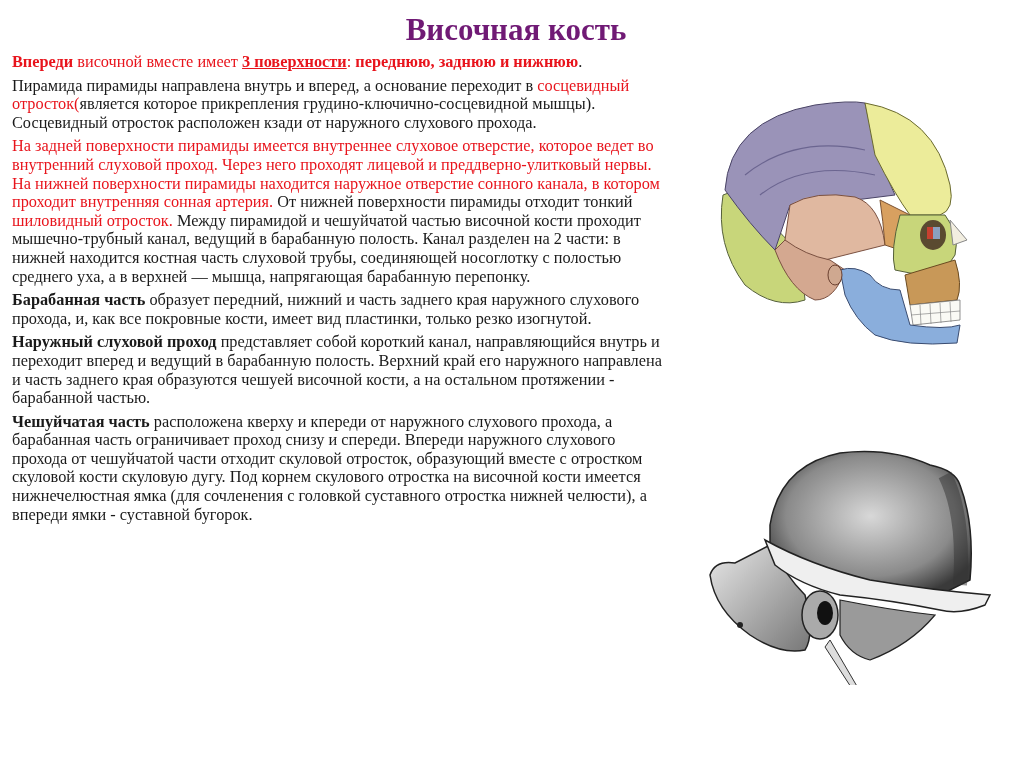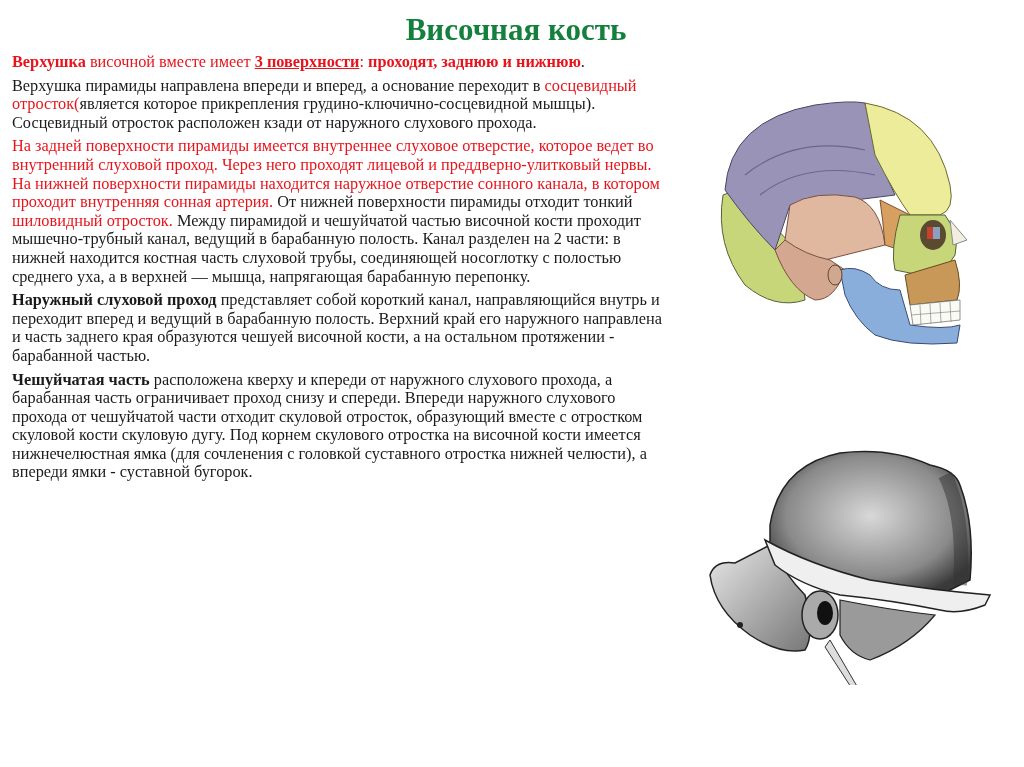--- a/index.html
+++ b/index.html
@@ -1,41 +1,44 @@
 <!DOCTYPE html>
 <html><head>
 <meta charset="utf-8">
 <style>
   html, body { margin:0; padding:0; background:#ffffff; }
   body { width:1024px; height:767px; position:relative; overflow:hidden; font-family:"Liberation Serif", serif; }
-  .title { position:absolute; left:0; width:1024px; top:12px; text-align:center; font-size:31px; font-weight:bold; color:#15803d; padding-left:8px; box-sizing:border-box; }
+  .title { position:absolute; left:0; width:1024px; top:12px; text-align:center; font-size:31px; font-weight:bold; color:#701a75; padding-left:8px; box-sizing:border-box; }
   .text { position:absolute; left:12px; top:53px; width:660px; font-size:16.3px; line-height:18.6px; color:#1a1a1a; }
   .text p { margin:0 0 5px 0; }
   .red { color:#e8141c; }
   .b { font-weight:bold; }
   .u { text-decoration:underline;margin-top:43px; }
   .i { }
   .img { position:absolute; }
   #skull { left:705px; top:75px; width:280px; height:270px; }
   #tbone { left:690px; top:425px; width:320px; height:260px; }
 </style>
 </head>
 <body>
 
 <div class="title">Височная кость</div>
 
 <div class="text">
   <p class="red">
-    <span class="b">Верхушка</span><span> височной вместе имеет </span><span class="b u">3 поверхности</span><span>: </span><span class="b">проходят, заднюю и нижнюю</span><span style="color:#1a1a1a">.</span>
+    <span class="b">Впереди</span><span> височной вместе имеет </span><span class="b u">3 поверхности</span><span>: </span><span class="b">переднюю, заднюю и нижнюю</span><span style="color:#1a1a1a">.</span>
   </p>
   <p>
-    <span> Верхушка пирамиды направлена впереди и вперед, а основание переходит в </span><span class="red">сосцевидный отросток(</span><span>является которое прикрепления грудино-ключично-сосцевидной мышцы). Сосцевидный отросток расположен кзади от наружного слухового прохода.</span>
+    <span> Пирамида пирамиды направлена внутрь и вперед, а основание переходит в </span><span class="red">сосцевидный отросток(</span><span>является которое прикрепления грудино-ключично-сосцевидной мышцы). Сосцевидный отросток расположен кзади от наружного слухового прохода.</span>
   </p>
   <p>
     <span class="red">На задней поверхности пирамиды имеется внутреннее слуховое отверстие, которое ведет во внутренний слуховой проход. Через него проходят лицевой и преддверно-улитковый нервы. На нижней поверхности пирамиды находится наружное отверстие сонного канала, в котором проходит внутренняя сонная артерия.</span><span> От нижней поверхности пирамиды  отходит тонкий </span><span class="red">шиловидный  отросток.</span><span> Между пирамидой и чешуйчатой частью височной кости проходит мышечно-трубный канал, ведущий в барабанную полость. Канал разделен на 2 части: в нижней находится костная часть слуховой трубы, соединяющей носоглотку с полостью среднего уха, а в верхней — мышца, напрягающая барабанную перепонку.</span>
+  </p>
+  <p>
+    <span class="b">Барабанная часть</span><span> образует передний, нижний и часть заднего края наружного слухового прохода, и, как все покровные кости, имеет вид пластинки, только резко изогнутой.</span>
   </p>
   <p>
     <span> </span><span class="b i">Наружный слуховой проход</span><span> представляет собой короткий канал, направляющийся внутрь и переходит вперед и ведущий в барабанную полость. Верхний край его </span><span class="i">наружного направлена</span><span> и часть заднего края образуются чешуей височной кости, а на остальном протяжении - барабанной частью.</span>
   </p>
   <p>
     <span> </span><span class="b">Чешуйчатая часть</span><span> расположена кверху и кпереди от наружного слухового прохода, а барабанная часть ограничивает проход снизу и спереди. Впереди наружного слухового прохода от чешуйчатой части отходит скуловой отросток, образующий вместе с отростком скуловой кости скуловую дугу. Под корнем скулового отростка на височной кости имеется нижнечелюстная ямка (для сочленения с головкой суставного отростка нижней челюсти), а впереди ямки - суставной бугорок.</span>
   </p>
 </div>
 
 <svg id="skull" class="img" viewBox="0 0 280 270">

